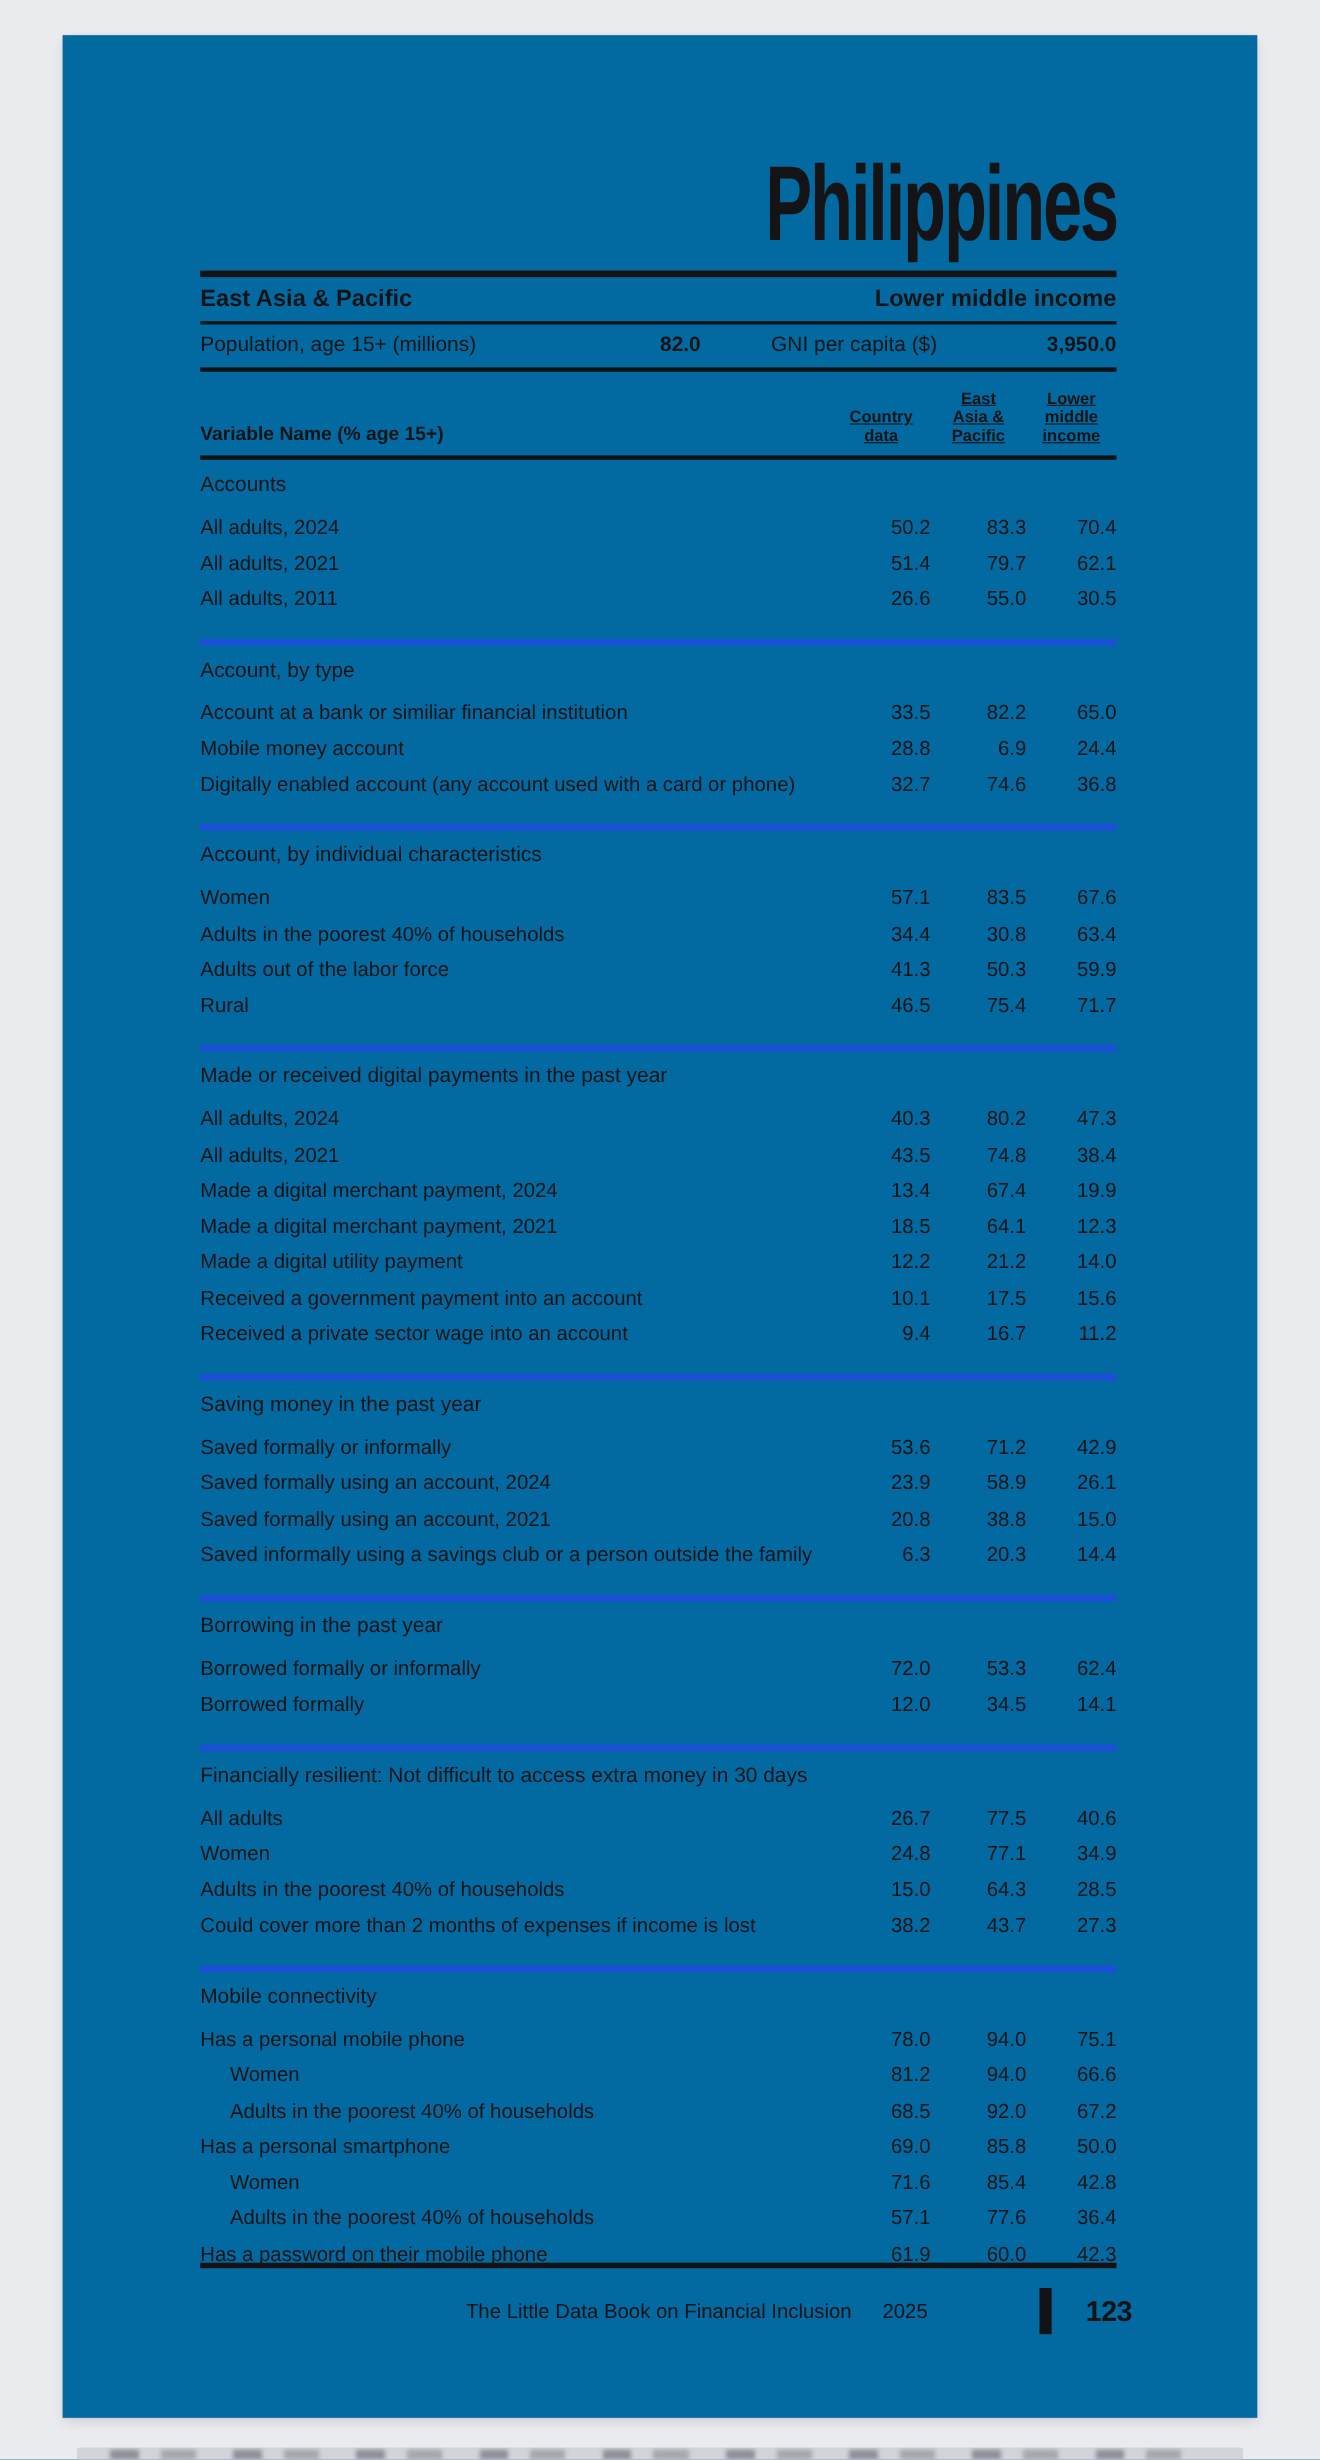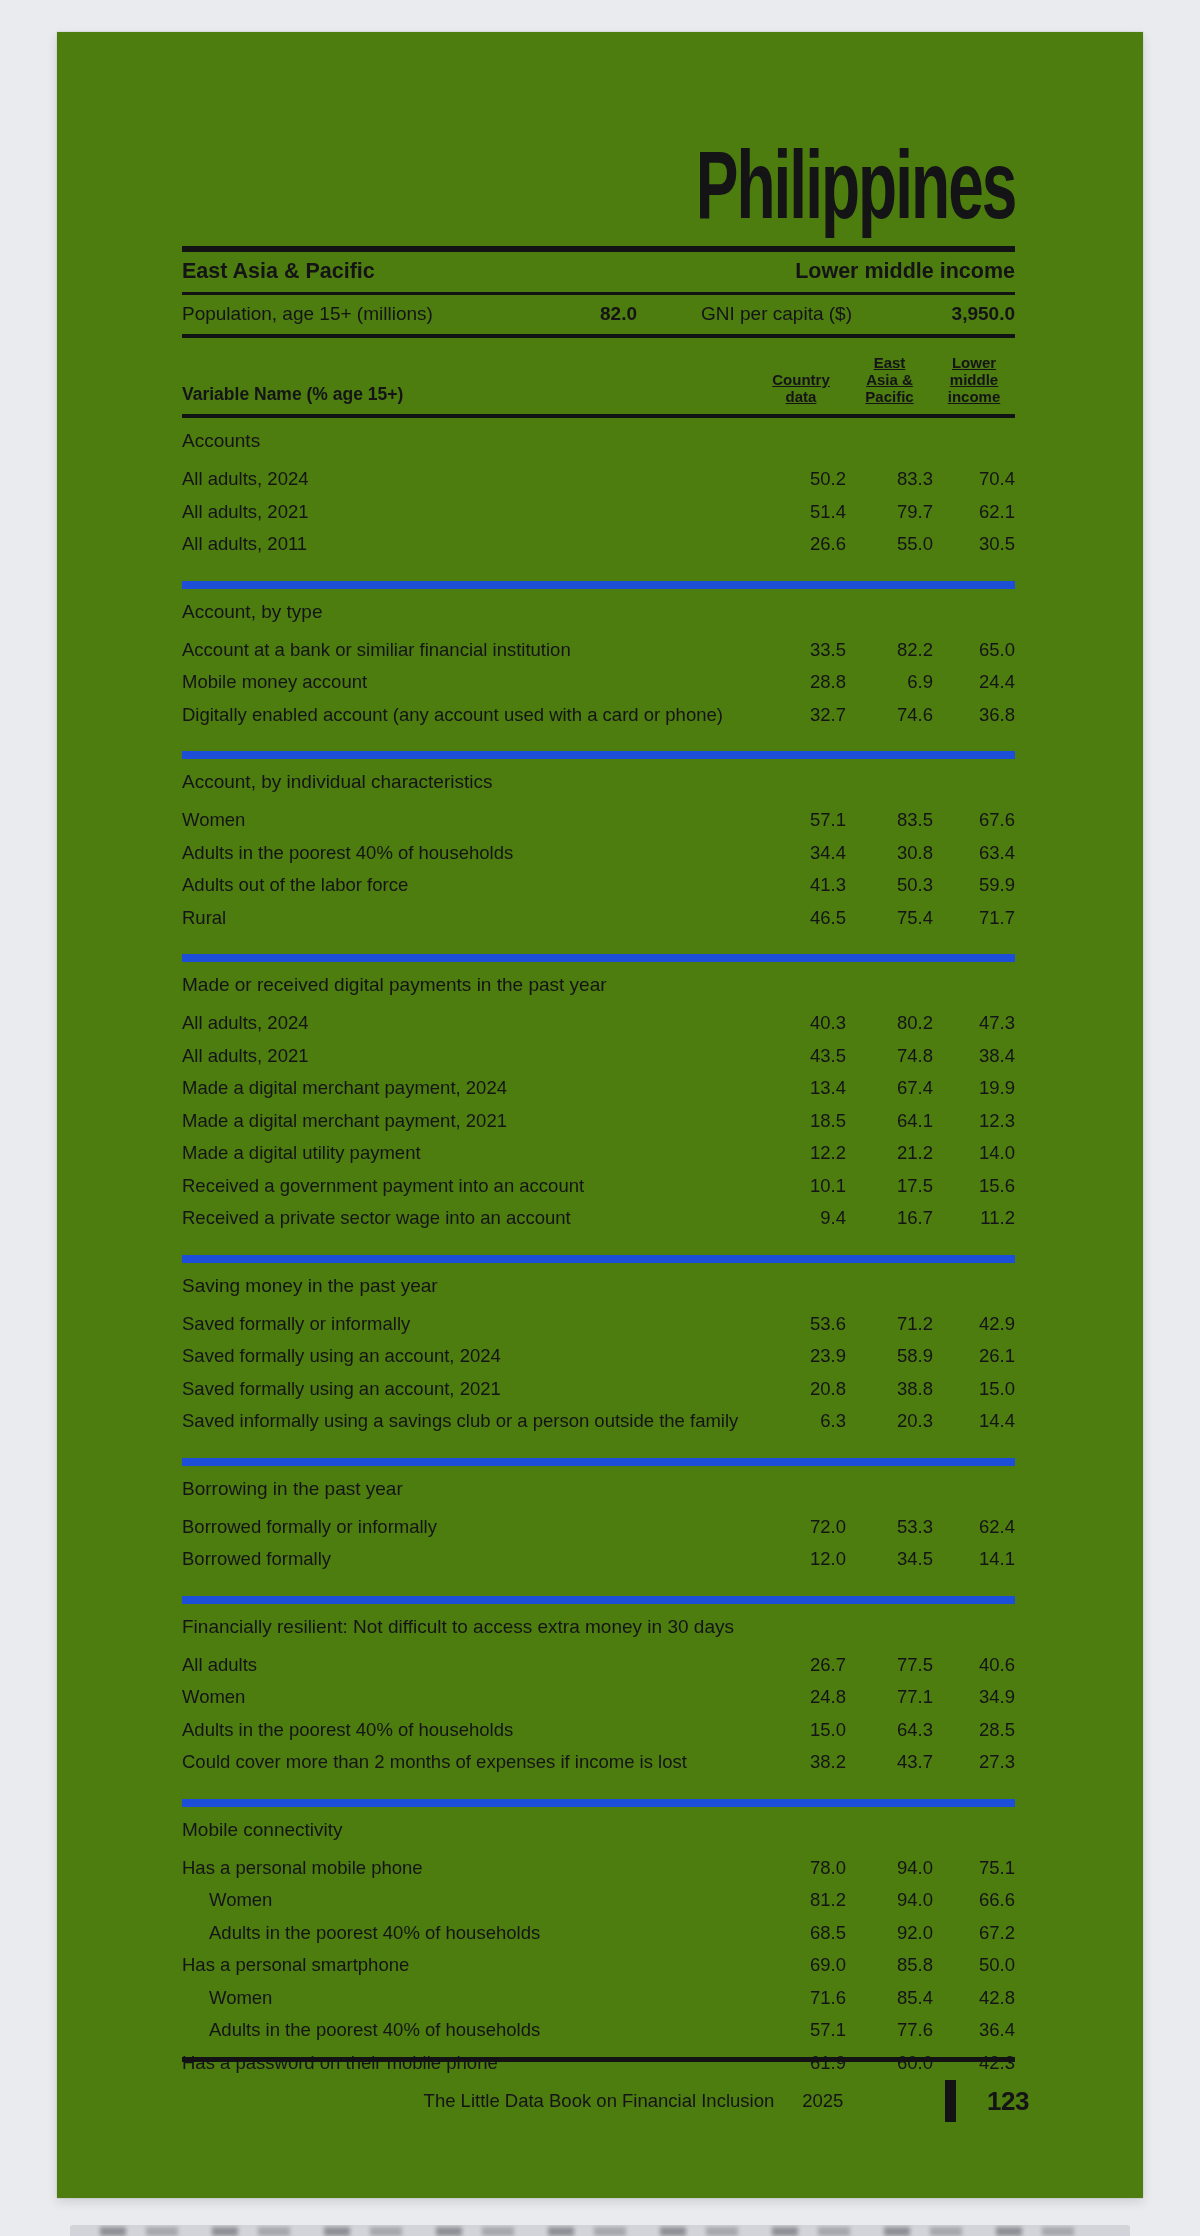--- a/index.html
+++ b/index.html
@@ -5,21 +5,21 @@
   html,body{margin:0;padding:0;}
   body{
     width:1200px;height:2236px;position:relative;overflow:hidden;
     background:#eaebef;
     font-family:"Liberation Sans", sans-serif;
     color:#141416;
     -webkit-font-smoothing:antialiased;
   }
   .page{
     position:absolute;left:57px;top:32px;width:1086px;height:2166px;
-    background:#4d7c0f;
+    background:#0369a1;
     box-shadow:0 0 1px rgba(0,0,0,.28), 0 4px 10px rgba(0,0,0,.12);
   }
   .content{position:absolute;left:125px;right:128px;top:0;bottom:0;}
 
   
   .country-title{margin-top:64px;height:134px;display:flex;align-items:flex-end;justify-content:flex-end;}
   .country-title .t{
     display:inline-block;font-weight:700;font-size:97px;line-height:.93;
     letter-spacing:-3px;transform:scaleX(.66);transform-origin:100% 100%;white-space:nowrap;
   }
@@ -34,21 +34,21 @@
   .stat-row{display:flex;font-size:19px;padding:8px 0 9px;}
   .stat-pair-left{width:455px;display:flex;justify-content:space-between;}
   .stat-pair-right{flex:1;margin-left:64px;display:flex;justify-content:space-between;}
   .stat-value{font-weight:700;}
 
   .grid{display:grid;grid-template-columns:1fr 90px 87px 82px;}
   .col-headers{align-items:end;padding:16px 0 9px;}
   .variable-header{font-weight:700;font-size:17.5px;}
   .col-header{font-weight:700;font-size:15px;line-height:17px;text-align:center;white-space:pre-line;text-decoration:underline;}
 
-  .section{border-top:8px solid #1d4ed8;padding:11px 0 20px;}
+  .section{border-top:6px solid #1d4ed8;padding:11px 0 20px;}
   .section.first{border-top:none;}
   .section-title{font-weight:400;font-size:19px;line-height:23px;margin-bottom:11px;}
   .row{font-size:18.5px;line-height:32.5px;height:32.5px;}
   .row-label{white-space:nowrap;}
   .row-label.indent{padding-left:27px;}
   .row-value{text-align:right;font-variant-numeric:tabular-nums;}
 
   .footer{position:absolute;left:0;right:0;top:2025px;}
   .footer-rule{border-top:5px solid #131315;}
   .footer-line{margin-top:28px;position:relative;display:flex;justify-content:center;

